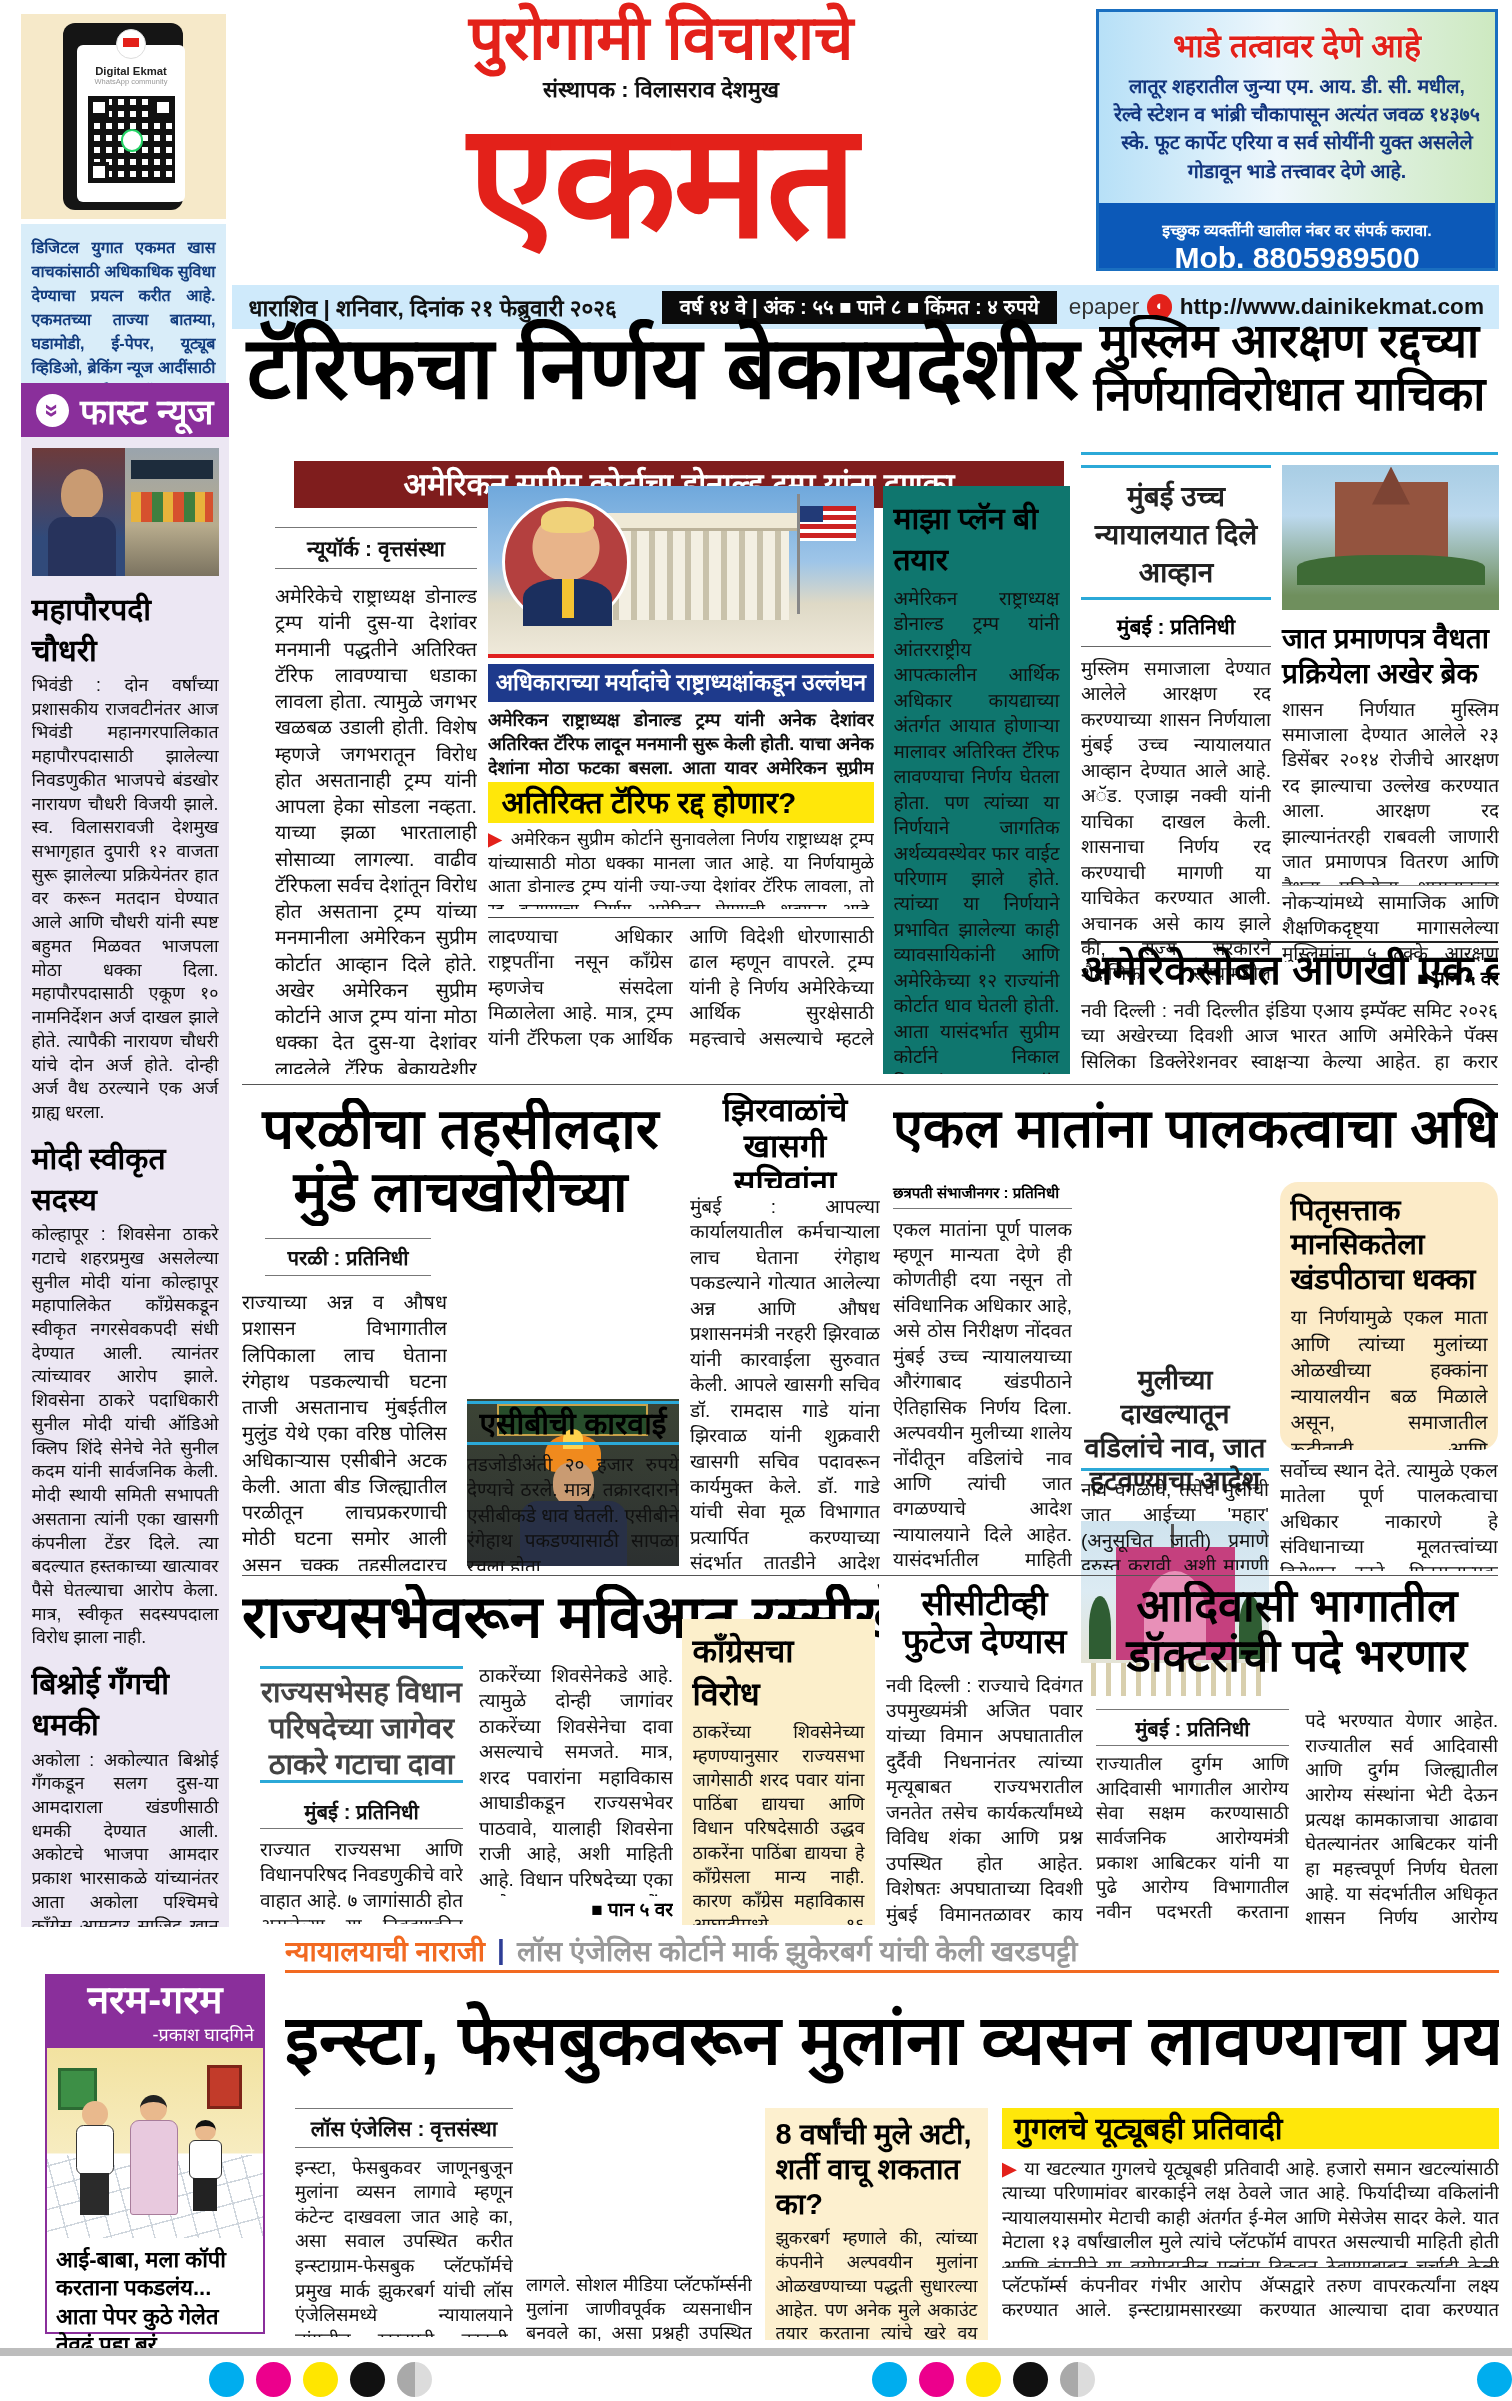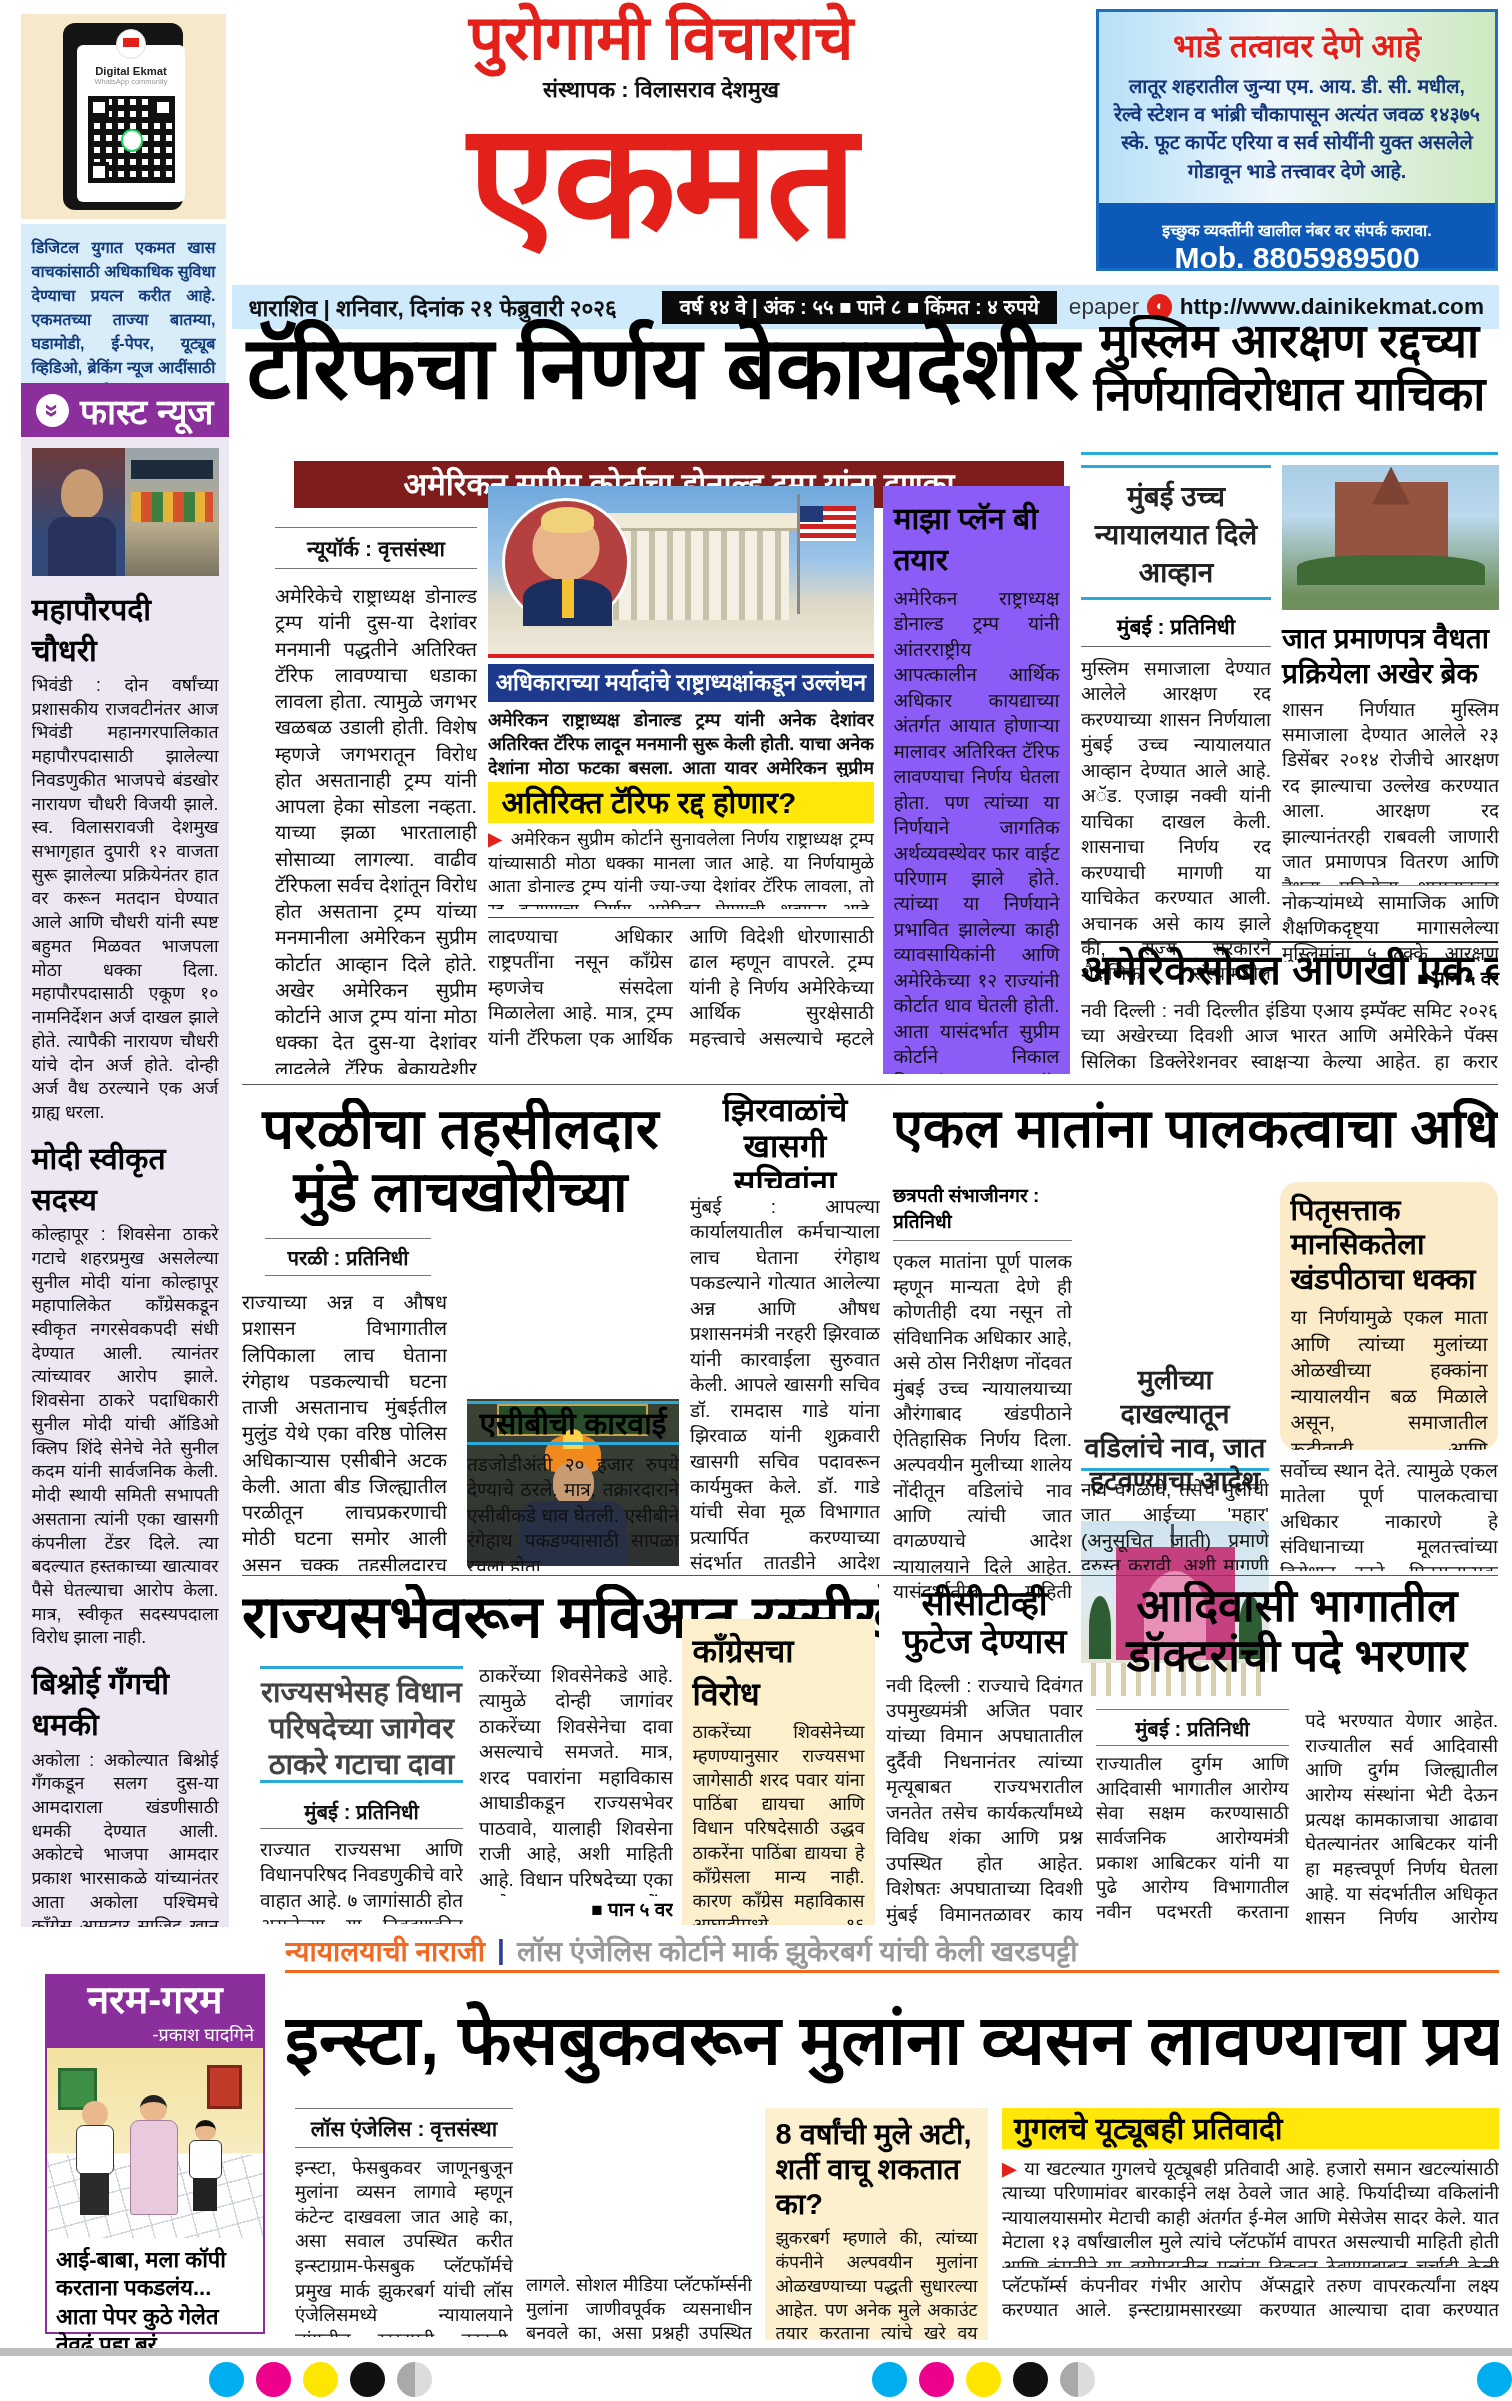--- a/index.html
+++ b/index.html
@@ -119,21 +119,21 @@
       <div class="abs" style="left:18px;top:78px;width:89px;height:47px;background:#1b2f5e;border-radius:40% 40% 0 0;"></div>
       <div class="abs" style="left:57px;top:78px;width:12px;height:39px;background:#f5c332;"></div>
     </div>
   </div>
   <div class="abs c b" style="left:488px;top:664px;width:386px;height:38px;background:#1e3a8c;color:#fff;font-size:22.6px;line-height:38px;overflow:hidden;">अधिकाराच्या मर्यादांचे राष्ट्राध्यक्षांकडून उल्लंघन</div>
   <div class="abs j" style="left:488px;top:708px;width:386px;height:69px;font-size:18px;font-weight:600;">अमेरिकन राष्ट्राध्यक्ष डोनाल्ड ट्रम्प यांनी अनेक देशांवर अतिरिक्त टॅरिफ लादून मनमानी सुरू केली होती. याचा अनेक देशांना मोठा फटका बसला. आता यावर अमेरिकन सुप्रीम कोर्टाने विविध देशांवर टॅरिफ लादताना ट्रम्प यांनी त्यांच्या अधिकारांच्या मर्यादांचे उल्लंघन केले आहे, असे सांगताना ट्रम्प यांना चांगलेच फैलावर घेतले.</div>
   <div class="abs b" style="left:488px;top:782px;width:386px;height:41px;background:#ffe70a;color:#000;font-size:30px;line-height:41px;padding-left:13.6px;overflow:hidden;">अतिरिक्त टॅरिफ रद्द होणार?</div>
   <div class="abs j" style="left:488px;top:828px;width:386px;height:81px;font-size:17.7px;"><span class="red b">▶ </span><span>अमेरिकन सुप्रीम कोर्टाने सुनावलेला निर्णय राष्ट्राध्यक्ष ट्रम्प यांच्यासाठी मोठा धक्का मानला जात आहे. या निर्णयामुळे आता डोनाल्ड ट्रम्प यांनी ज्या-ज्या देशांवर टॅरिफ लावला, तो रद्द करण्याचा निर्णय अमेरिका घेण्याची शक्यता आहे. भारतावरील टॅरिफ देखील आता मागे घेतला जाऊ शकतो. मात्र, या निर्णयावर ट्रम्प यांनी नाराजी व्यक्त केली असून, हा निर्णय अपमानकारक असल्याचे म्हटले आहे.</span></div>
   <div class="abs j" style="left:488px;top:917px;width:386px;height:157px;font-size:19px;column-count:2;column-gap:16.6px;border-top:1.5px solid #444;padding-top:6px;">लादण्याचा अधिकार राष्ट्रपतींना नसून काँग्रेस म्हणजेच संसदेला मिळालेला आहे. मात्र, ट्रम्प यांनी टॅरिफला एक आर्थिक आणि विदेशी धोरणासाठी ढाल म्हणून वापरले. ट्रम्प यांनी हे निर्णय अमेरिकेच्या आर्थिक सुरक्षेसाठी महत्त्वाचे असल्याचे म्हटले होते. होती. आणीबाणीसाठी बनवलेल्या संघीय कायद्याचा वापर करून डोनाल्ड ट्रम्प यांनी जगभरातील देशांना अतिरिक्त टॅरिफ लादला होता. पण डोनाल्ड ट्रम्प यांनी आणीबाणीच्या अधिकाराचा वापर करून अमेरिकेच्या व्यापारी भागीदारांवर व्यापक शुल्क लावणे हे बेकायदेशीर आहे, असे अमेरिकन सुप्रीम कोर्टाने म्हटले आहे.</div>
 
-  <div class="abs" style="left:883px;top:486px;width:187px;height:588px;background:#8b5cf6;padding:10.5px;overflow:hidden;">
+  <div class="abs" style="left:883px;top:486px;width:187px;height:588px;background:#0f766e;padding:10.5px;overflow:hidden;">
     <div class="b" style="font-size:30px;color:#000;margin-bottom:7.5px;">माझा प्लॅन बी तयार</div>
     <div class="j" style="font-size:19px;">अमेरिकन राष्ट्राध्यक्ष डोनाल्ड ट्रम्प यांनी आंतरराष्ट्रीय आपत्कालीन आर्थिक अधिकार कायद्याच्या अंतर्गत आयात होणाऱ्या मालावर अतिरिक्त टॅरिफ लावण्याचा निर्णय घेतला होता. पण त्यांच्या या निर्णयाने जागतिक अर्थव्यवस्थेवर फार वाईट परिणाम झाले होते. त्यांच्या या निर्णयाने प्रभावित झालेल्या काही व्यावसायिकांनी आणि अमेरिकेच्या १२ राज्यांनी कोर्टात धाव घेतली होती. आता यासंदर्भात सुप्रीम कोर्टाने निकाल दिल्यानंतर आपला प्लॅन बी तयार असल्याचे डोनाल्ड ट्रम्प यांनी म्हटले आहे.</div>
   </div>
 
   <div class="abs hl" style="left:1081px;top:315px;width:417px;height:140px;font-size:47px;border-bottom:3px solid #2ba9d8;">मुस्लिम आरक्षण रद्दच्या निर्णयाविरोधात याचिका</div>
   <div class="abs" style="left:1081px;top:465px;width:190px;">
     <div class="c b crule-t crule-b" style="font-size:28px;padding:7.5px 0;color:#222;">मुंबई उच्च न्यायालयात दिले आव्हान</div>
     <div class="c b" style="font-size:21px;margin-top:12px;border-bottom:1.5px solid #666;padding-bottom:6px;">मुंबई : प्रतिनिधी</div>
     <div class="j" style="font-size:19px;height:325px;margin-top:9px;">मुस्लिम समाजाला देण्यात आलेले आरक्षण रद करण्याच्या शासन निर्णयाला मुंबई उच्च न्यायालयात आव्हान देण्यात आले आहे. अॅड. एजाझ नक्वी यांनी याचिका दाखल केली. शासनाचा निर्णय रद करण्याची मागणी या याचिकेत करण्यात आली. अचानक असे काय झाले की, राज्य सरकारने शैक्षणिक संस्थांमधील मुस्लिम समाजाला दिलेले ५ टक्के आरक्षण रद केले, असा सवाल याचिकेत उपस्थित करण्यात आला. मुंबई उच्च न्यायालयासमोर व विशेष सहाय्य विभागाने शासन निर्णय काढून शैक्षणिक संस्थांमध्ये आणि सरकारी तसेच निमसरकारी नोकऱ्यांमधील आरक्षणाबाबत याचिका दाखल करण्यात आली आहे.</div>
   </div>
@@ -169,21 +169,21 @@
   <div class="abs c b crule-t crule-b" style="left:467px;top:1401px;width:212px;height:44px;font-size:30px;line-height:39px;color:#000;">एसीबीची कारवाई</div>
   <div class="abs j" style="left:467px;top:1452px;width:212px;height:119px;font-size:19px;">तडजोडीअंती २० हजार रुपये देण्याचे ठरले. मात्र, तक्रारदाराने एसीबीकडे धाव घेतली. एसीबीने रंगेहाथ पकडण्यासाठी सापळा रचला होता.</div>
 
   <div class="abs" style="left:690px;top:1093px;width:190px;">
     <div class="hl" style="font-size:32px;height:95px;">झिरवाळांचे खासगी सचिवांना कार्यमुक्त</div>
     <div class="j" style="font-size:19px;height:377px;margin-top:6px;">मुंबई : आपल्या कार्यालयातील कर्मचाऱ्याला लाच घेताना रंगेहाथ पकडल्याने गोत्यात आलेल्या अन्न आणि औषध प्रशासनमंत्री नरहरी झिरवाळ यांनी कारवाईला सुरुवात केली. आपले खासगी सचिव डॉ. रामदास गाडे यांना झिरवाळ यांनी शुक्रवारी खासगी सचिव पदावरून कार्यमुक्त केले. डॉ. गाडे यांची सेवा मूळ विभागात प्रत्यार्पित करण्याच्या संदर्भात तातडीने आदेश निर्गमित करावेत, असे निर्देश झिरवाळ यांनी सामान्य प्रशासन विभागाला दिले आहेत.</div>
   </div>
 
   <div class="abs hl" style="left:893px;top:1098px;width:605px;height:75px;font-size:54px;white-space:nowrap;">एकल मातांना पालकत्वाचा अधिकार</div>
   <div class="abs" style="left:893px;top:1182px;width:179px;">
-    <div class="b" style="font-size:19px;border-bottom:1.5px solid #777;padding-bottom:6px;">छत्रपती संभाजीनगर : प्रतिनिधी</div>
+    <div class="b" style="font-size:15px;border-bottom:1.5px solid #777;padding-bottom:6px;">छत्रपती संभाजीनगर : प्रतिनिधी</div>
     <div class="j" style="font-size:19px;height:354px;margin-top:7.5px;">एकल मातांना पूर्ण पालक म्हणून मान्यता देणे ही कोणतीही दया नसून तो संविधानिक अधिकार आहे, असे ठोस निरीक्षण नोंदवत मुंबई उच्च न्यायालयाच्या औरंगाबाद खंडपीठाने ऐतिहासिक निर्णय दिला. अल्पवयीन मुलीच्या शालेय नोंदीतून वडिलांचे नाव आणि त्यांची जात वगळण्याचे आदेश न्यायालयाने दिले आहेत. यासंदर्भातील माहिती अॅड. संघमित्रा वडमारे यांनी दिली. एका अल्पवयीन मुलीशी संबंधित हे प्रकरण असून, तिची प्रत्यक्ष देखभाल आईकडून होत आहे. मात्र, शालेय दाखल्यामध्ये वडिलांचे नाव असल्याने अडचणी येत होत्या.</div>
   </div>
   <div class="abs photo" style="left:1081px;top:1182px;width:188px;height:175px;background:linear-gradient(180deg,#cfe3ee 0%,#dcebf3 40%,#e8e0c8 100%);">
     <div class="abs" style="left:35px;top:25.6px;width:119px;height:113px;background:#c5407e;"></div>
     <div class="abs" style="left:63px;top:50px;width:62px;height:89px;background:#e890b8;border-radius:50% 50% 0 0;"></div>
     <div class="abs" style="left:90px;top:3px;width:3px;height:24px;background:#555;"></div>
     <div class="abs" style="left:7.5px;top:75px;width:22.6px;height:63px;background:#2f5d33;border-radius:50% 50% 0 0;"></div>
     <div class="abs" style="left:158px;top:75px;width:22.6px;height:63px;background:#2f5d33;border-radius:50% 50% 0 0;"></div>
     <div class="abs" style="left:0;bottom:0;width:100%;height:33px;background:repeating-linear-gradient(90deg,#fff 0 10.5px,#d8cfae 10.5px 15px);"></div>
   </div>

